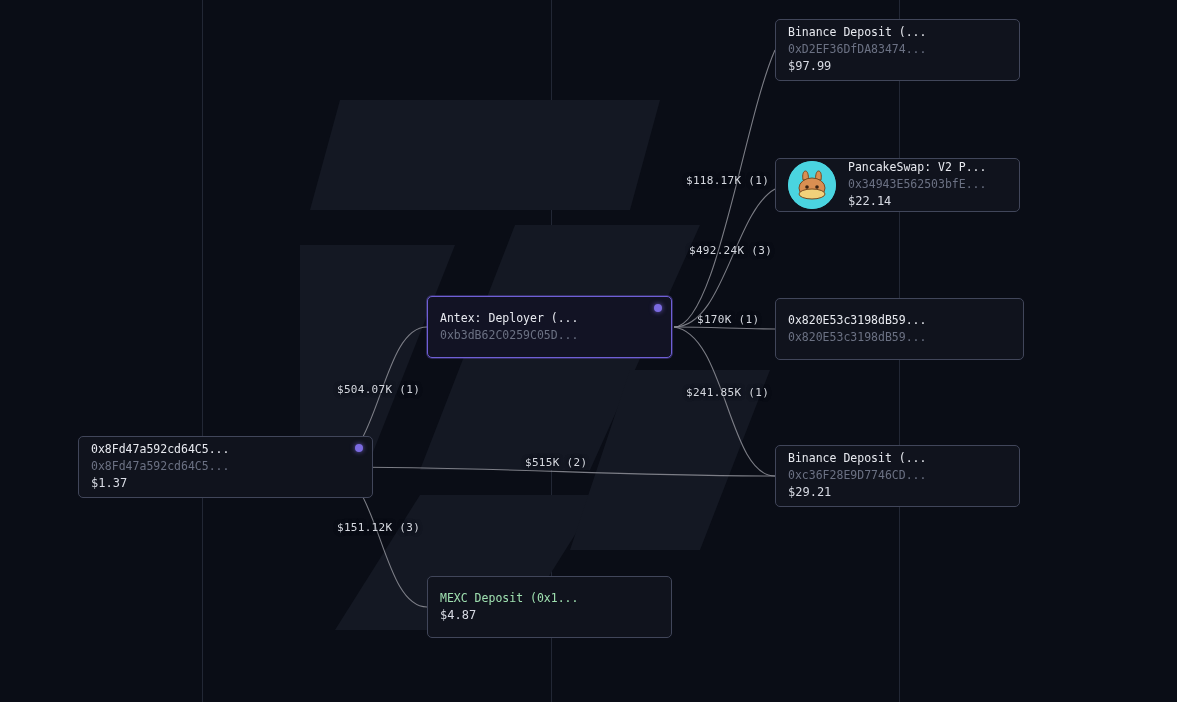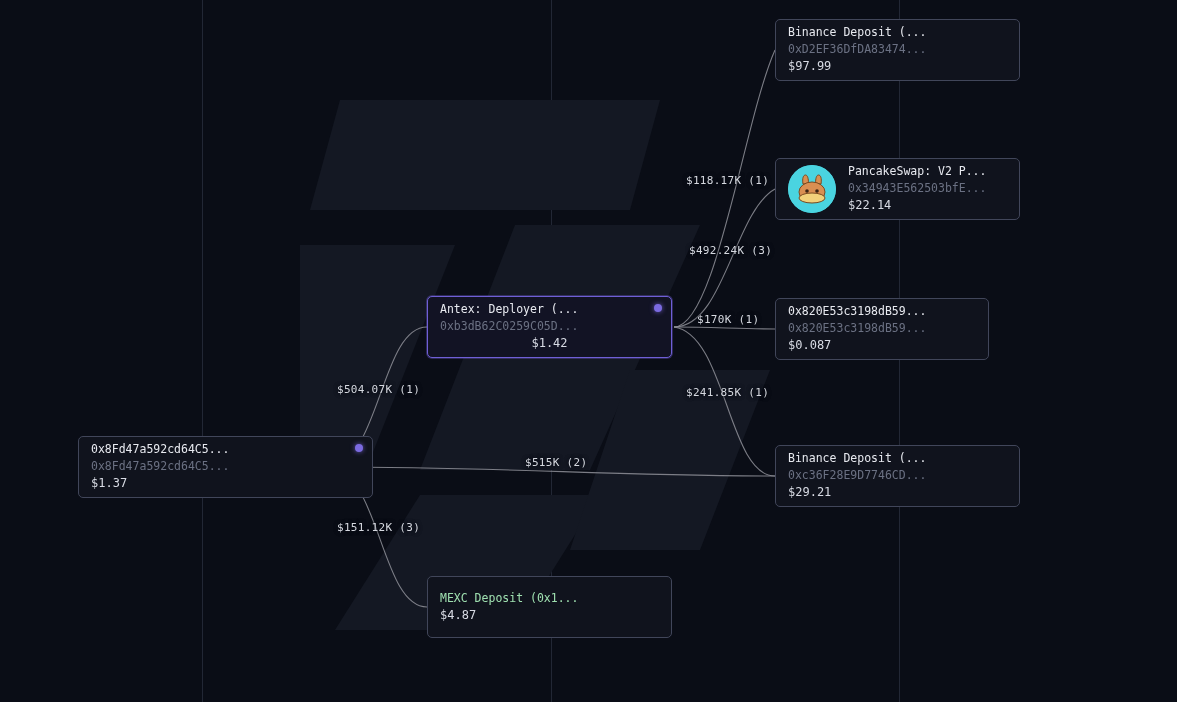--- a/index.html
+++ b/index.html
@@ -166,64 +166,62 @@
       <div class="node-addr">0x8Fd47a592cd64C5...</div>
       <div class="node-value">$1.37</div>
     </div>
     <span class="node-dot"></span>
   </div>
 
   <div class="node selected" style="left:427px;top:296px;width:245px;height:62px">
     <div class="node-body">
       <div class="node-title">Antex: Deployer (...</div>
       <div class="node-addr">0xb3dB62C0259C05D...</div>
-      <div class="node-value centered">$1.42</div>
     </div>
     <span class="node-dot"></span>
   </div>
 
   <div class="node" style="left:427px;top:576px;width:245px;height:62px">
     <div class="node-body">
       <div class="node-title green">MEXC Deposit (0x1...</div>
       <div class="node-value">$4.87</div>
     </div>
   </div>
 
   <div class="node" style="left:775px;top:19px;width:245px;height:62px">
     <div class="node-body">
       <div class="node-title">Binance Deposit (...</div>
       <div class="node-addr">0xD2EF36DfDA83474...</div>
       <div class="node-value">$97.99</div>
     </div>
   </div>
 
-  <div class="node" style="left:775px;top:158px;width:245px;height:62px">
+  <div class="node" style="left:775px;top:158px;width:245px;height:54px">
     <div class="avatar">
       <svg viewBox="0 0 48 48" width="48" height="48" xmlns="http://www.w3.org/2000/svg">
         <circle cx="24" cy="24" r="24" fill="#4ad4e0"></circle>
         <path d="M15 19 C14 13 15.5 10 17.5 10 C19.5 10 20.5 13.5 20.5 18.5 Z" fill="#d98f52" stroke="#7a4a20" stroke-width="1"></path>
         <path d="M33 19 C34 13 32.5 10 30.5 10 C28.5 10 27.5 13.5 27.5 18.5 Z" fill="#d98f52" stroke="#7a4a20" stroke-width="1"></path>
         <ellipse cx="24" cy="27" rx="13" ry="10" fill="#d98f52" stroke="#7a4a20" stroke-width="1"></ellipse>
         <ellipse cx="24" cy="33" rx="13" ry="5" fill="#f2d17a" stroke="#7a4a20" stroke-width="1"></ellipse>
         <circle cx="19" cy="26" r="1.8" fill="#3b2414"></circle>
         <circle cx="29" cy="26" r="1.8" fill="#3b2414"></circle>
       </svg>
     </div>
     <div class="node-body">
       <div class="node-title">PancakeSwap: V2 P...</div>
       <div class="node-addr">0x34943E562503bfE...</div>
       <div class="node-value">$22.14</div>
     </div>
   </div>
 
-  <div class="node" style="left:775px;top:298px;width:214px;height:62px">
+  <div class="node" style="left:775px;top:298px;width:249px;height:62px">
     <div class="node-body">
       <div class="node-title">0x820E53c3198dB59...</div>
       <div class="node-addr">0x820E53c3198dB59...</div>
-      <div class="node-value">$0.087</div>
     </div>
   </div>
 
   <div class="node" style="left:775px;top:445px;width:245px;height:62px">
     <div class="node-body">
       <div class="node-title">Binance Deposit (...</div>
       <div class="node-addr">0xc36F28E9D7746CD...</div>
       <div class="node-value">$29.21</div>
     </div>
   </div>

